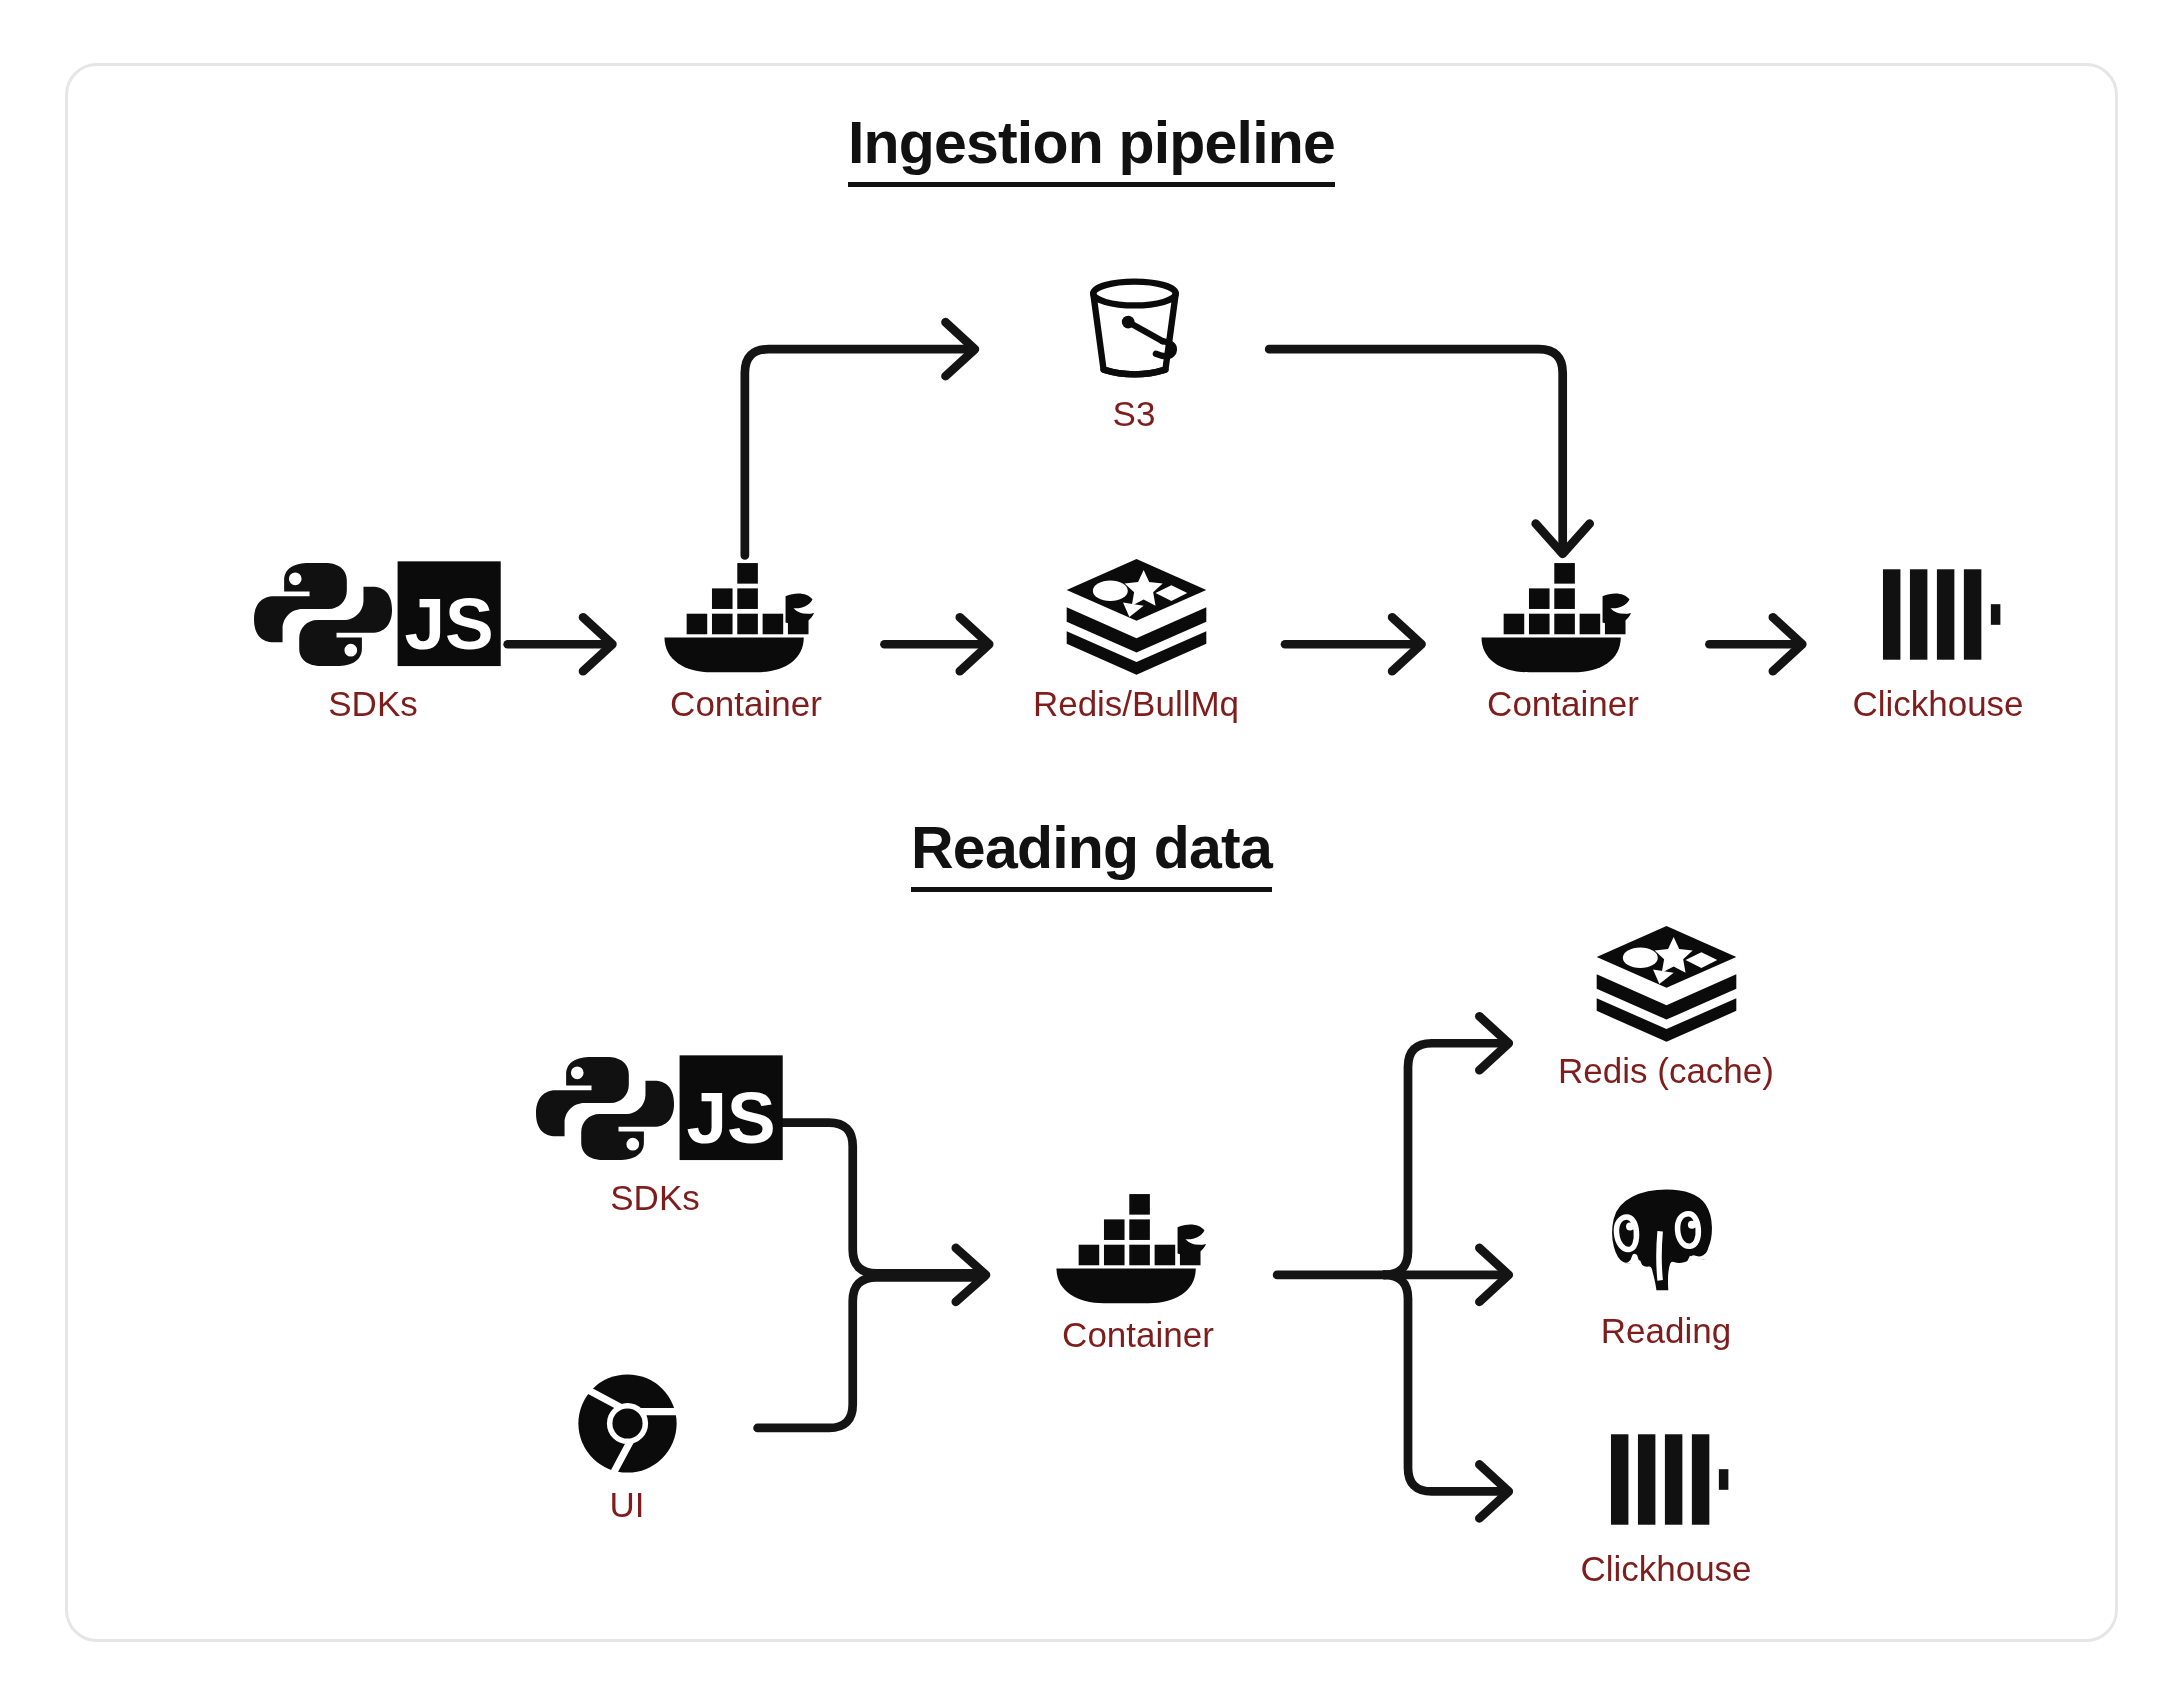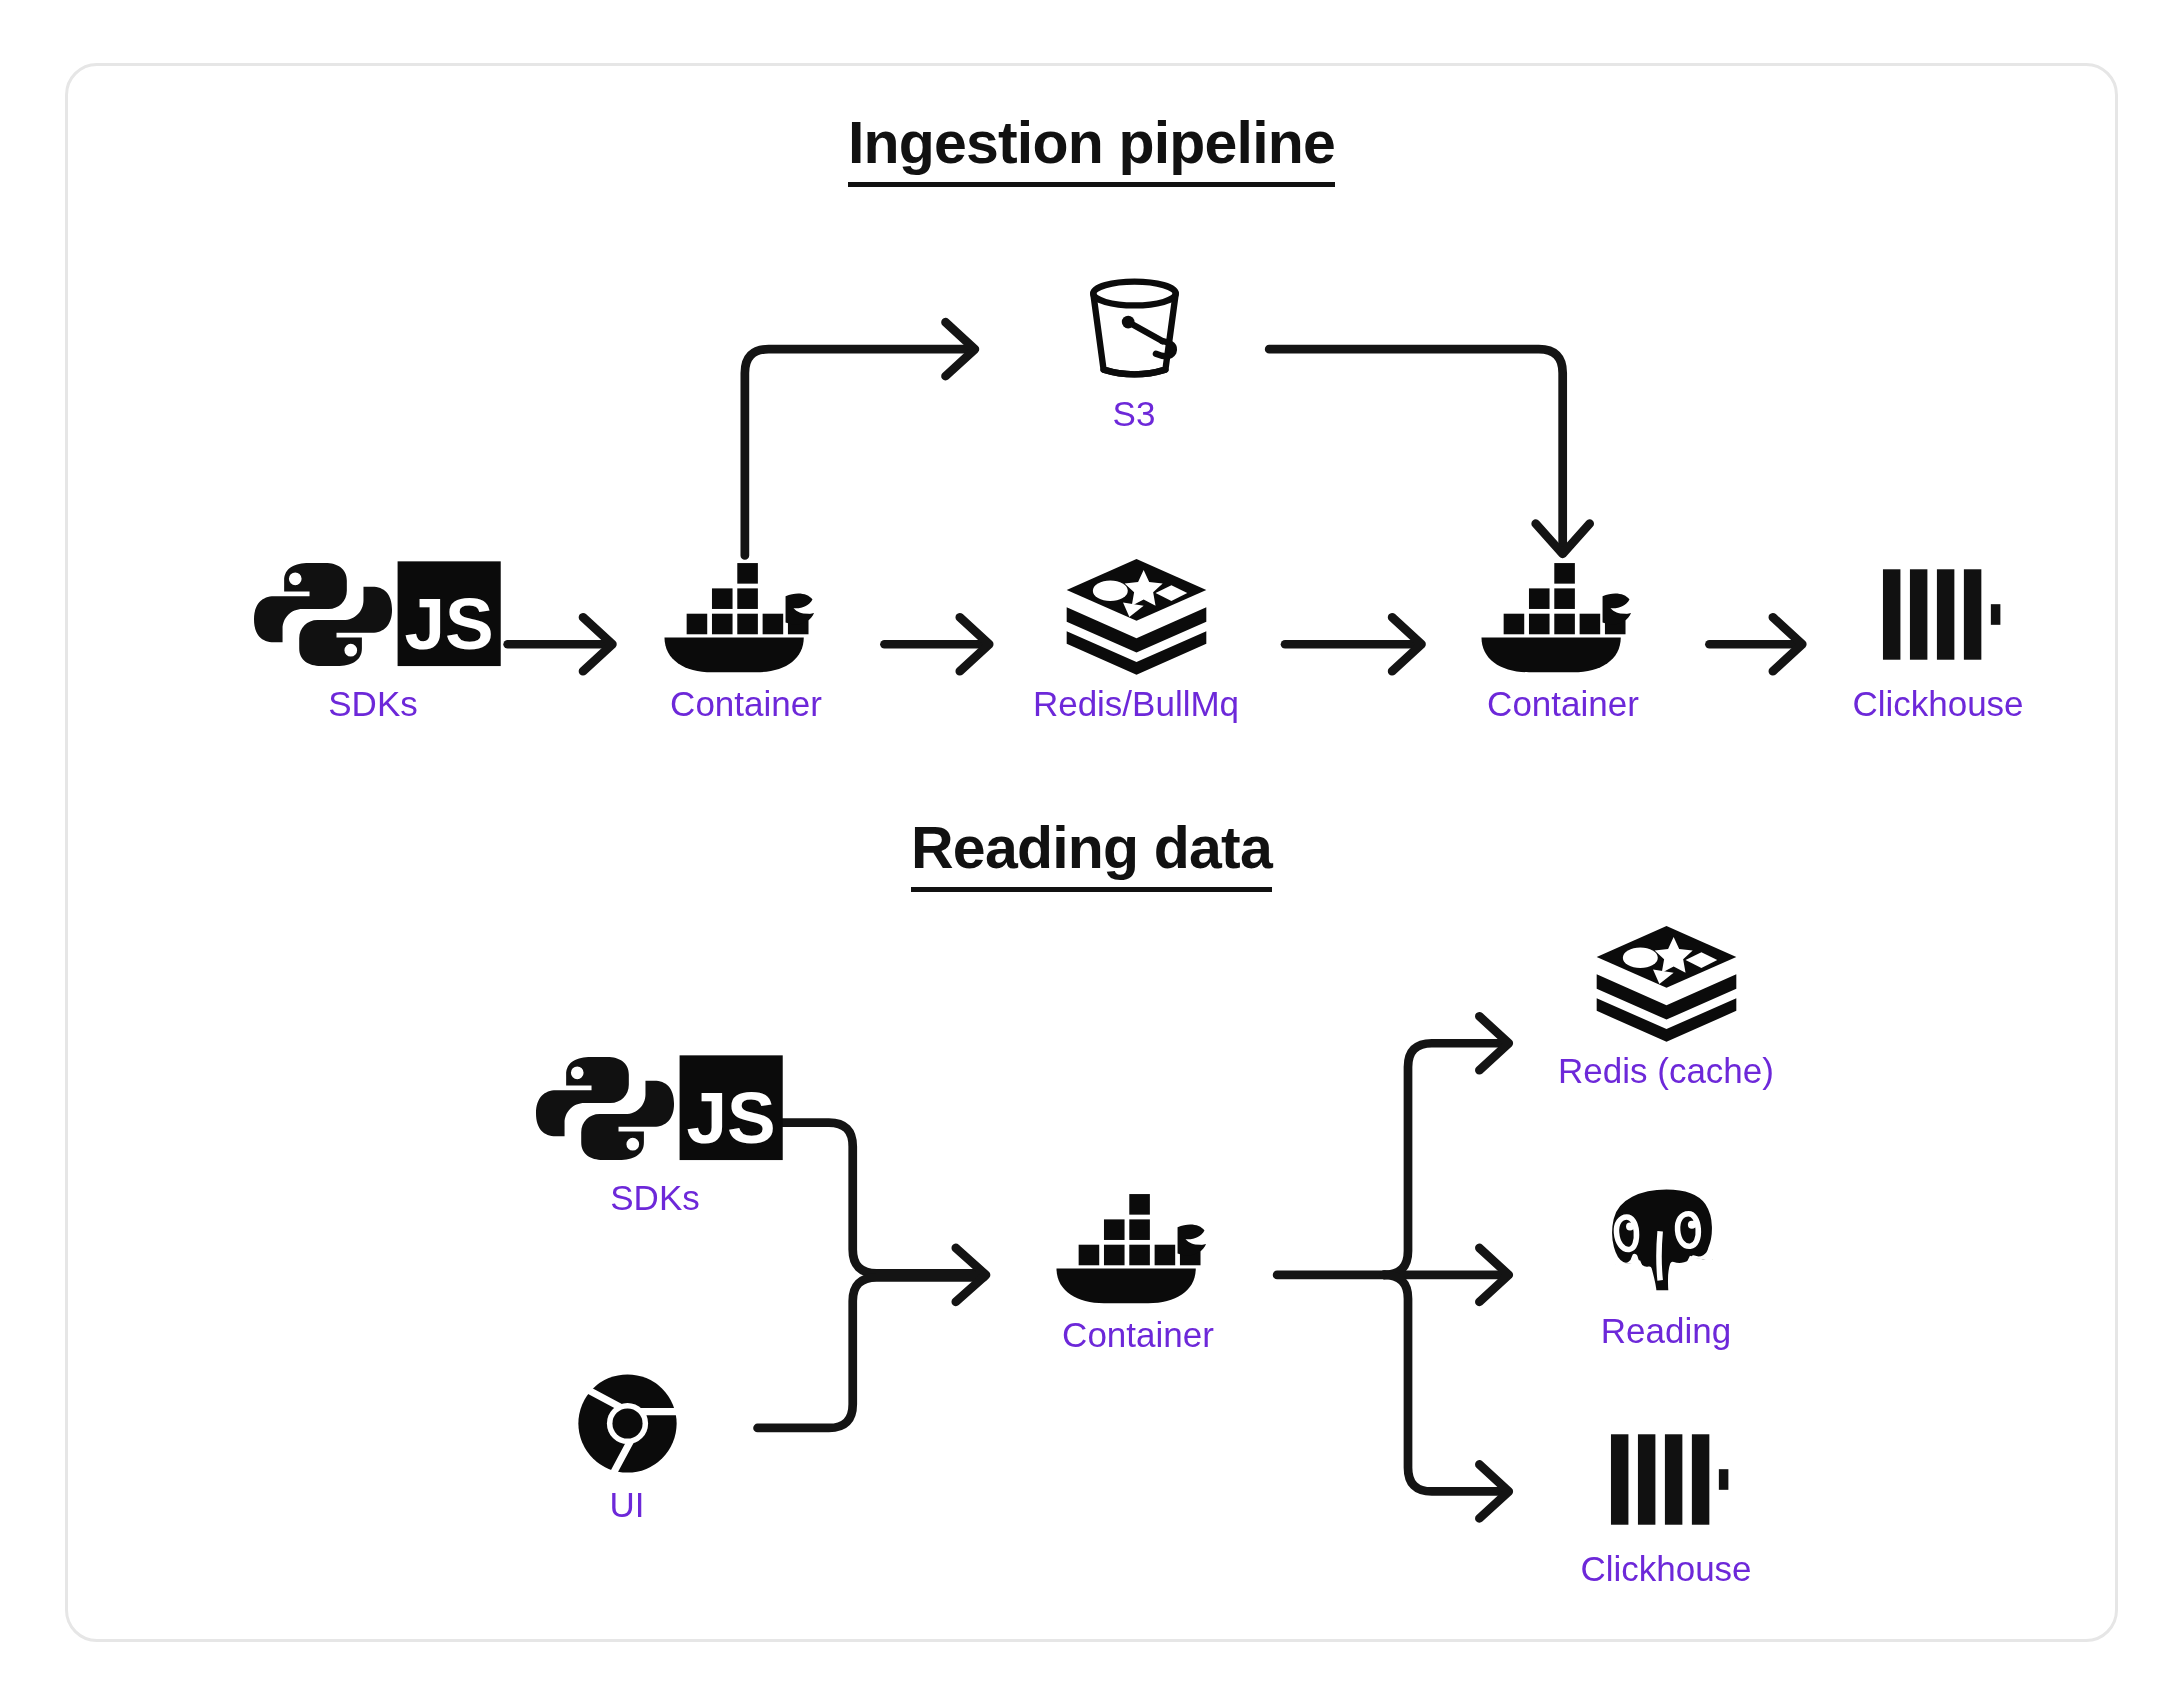--- a/index.html
+++ b/index.html
@@ -60,21 +60,21 @@
     display: flex;
     align-items: flex-end;
     justify-content: center;
     height: 119px;
     text-align: center;
   }
   .node .label {
     margin-top: 11px;
     font-size: 35px;
     line-height: 1.1;
-    color: #6d28d9;
+    color: #7f1d1d;
     white-space: nowrap;
   }
   svg { display: block; overflow: visible; }
   #wires { position: absolute; left: 0; top: 0; width: 2183px; height: 1701px; pointer-events: none; }
   .wire { fill: none; stroke: #141414; stroke-width: 11; stroke-linecap: round; stroke-linejoin: round; }
 </style>
 </head>
 <body>
 
 <div id="canvas">

